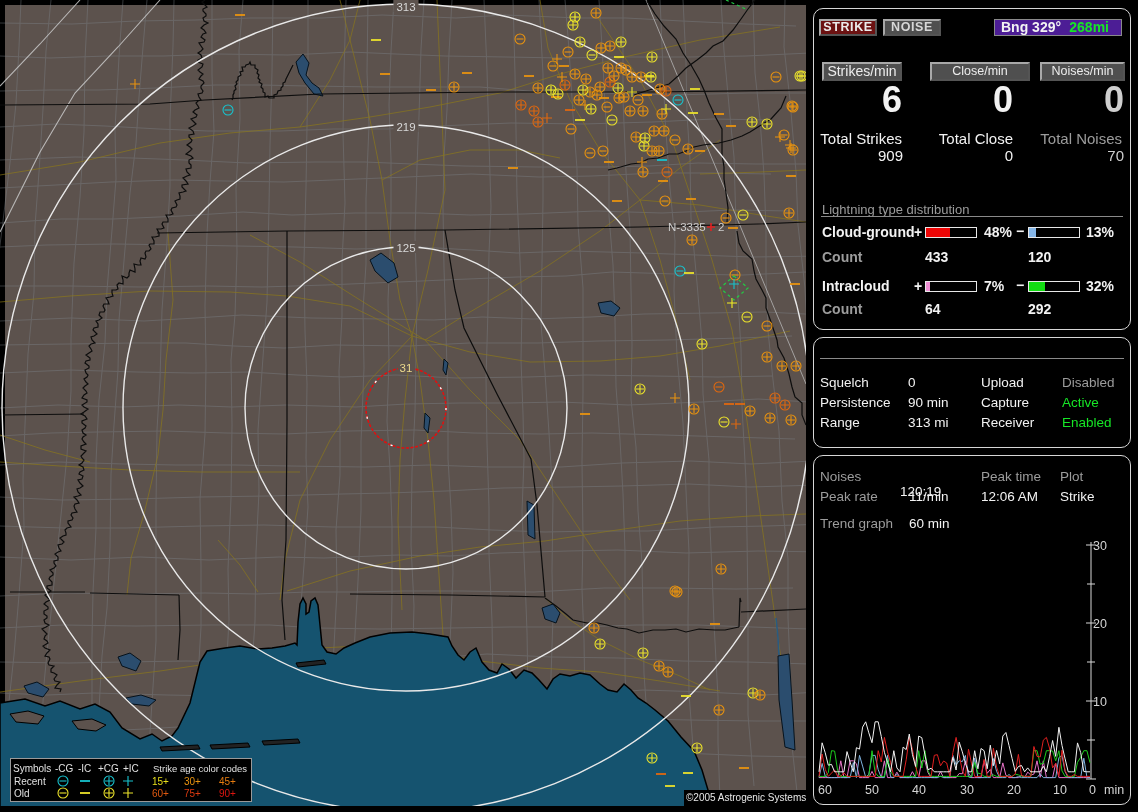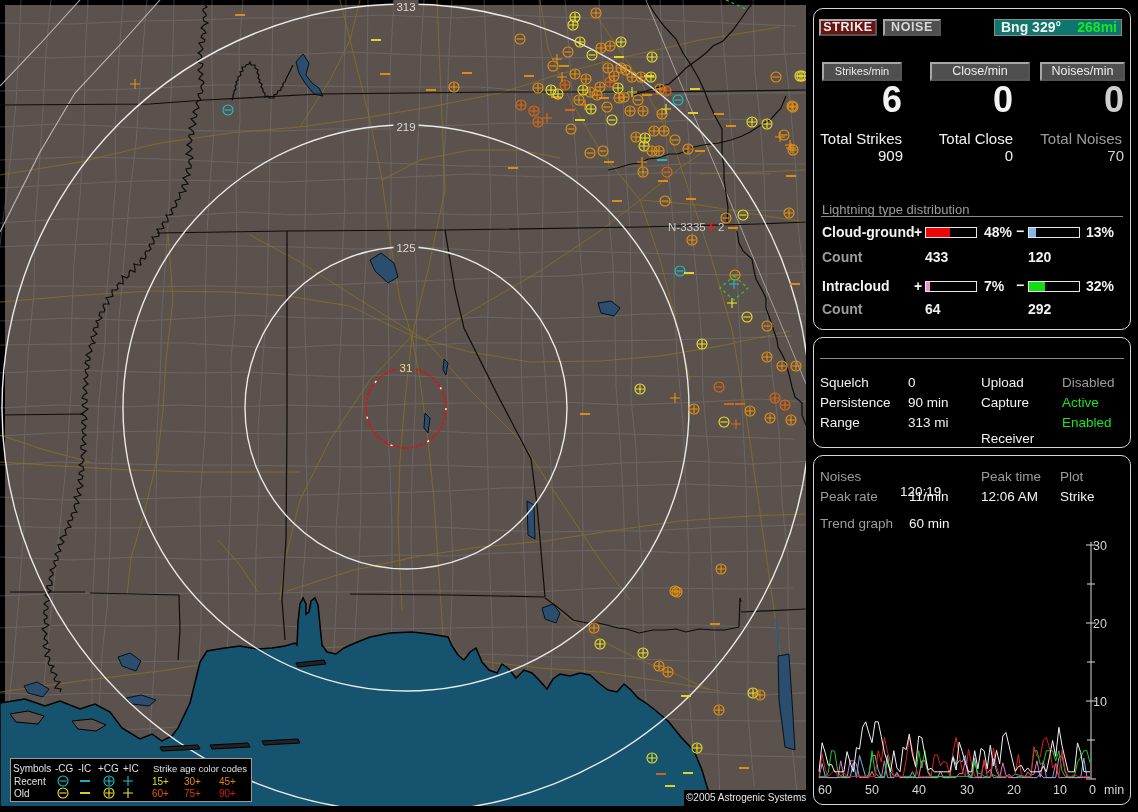--- a/index.html
+++ b/index.html
@@ -477,24 +477,24 @@
 <text x="219" y="797" fill="#dd1610">90+</text>
 </g>
 <rect x="684" y="790" width="122" height="16" fill="#000"></rect>
 <text x="686" y="801" font-size="10" fill="#e8e8e8" font-family="Liberation Sans, sans-serif">©2005 Astrogenic Systems</text>
       </svg>
     </div>
 
 <div class="box" style="top:8px;height:322px;">
   <div class="btn" style="left:5px;top:10px;width:58px;height:17px;line-height:13px;background:#6b1212;letter-spacing:.6px;">STRIKE</div>
   <div class="btn" style="left:69px;top:10px;width:58px;height:17px;line-height:13px;background:#4f4f4f;color:#d8d8d8;letter-spacing:.6px;">NOISE</div>
-  <div class="abs" style="left:180px;top:10px;width:128px;height:17px;background:#0f766e;border:1px solid #8a8a8a;font-weight:bold;font-size:14px;line-height:14px;">
-    <span class="w" style="padding-left:6px;">Bng 329°</span><span class="gr" style="float:right;padding-right:4px;">268mi</span>
+  <div class="abs" style="left:180px;top:10px;width:128px;height:17px;background:#4c1d95;border:1px solid #8a8a8a;font-weight:bold;font-size:14px;line-height:14px;">
+    <span class="w" style="padding-left:6px;">Bng 329°</span><span class="gr" style="float:right;padding-right:12px;">268mi</span>
   </div>
-  <div class="btn" style="left:8px;top:53px;width:80px;height:19px;line-height:14px;background:#4f4f4f;font-weight:normal;font-size:11px;">Strikes/min</div>
+  <div class="btn" style="left:8px;top:53px;width:80px;height:19px;line-height:14px;background:#4f4f4f;font-weight:normal;font-size:14px;">Strikes/min</div>
   <div class="btn" style="left:116px;top:53px;width:100px;height:19px;line-height:14px;background:#4f4f4f;font-weight:normal;font-size:12.5px;">Close/min</div>
   <div class="btn" style="left:226px;top:53px;width:85px;height:19px;line-height:14px;background:#4f4f4f;font-weight:normal;font-size:12.5px;">Noises/min</div>
 
   <div class="abs w b" style="left:0;top:70px;width:88px;text-align:right;font-size:36px;">6</div>
   <div class="abs w b" style="left:105px;top:70px;width:94px;text-align:right;font-size:36px;">0</div>
   <div class="abs b" style="left:220px;top:70px;width:90px;text-align:right;font-size:36px;color:#cfcfcf;">0</div>
 
   <div class="abs w" style="left:0;top:121px;width:88px;text-align:right;font-size:15px;">Total Strikes</div>
   <div class="abs w" style="left:105px;top:121px;width:94px;text-align:right;font-size:15px;">Total Close</div>
   <div class="abs g" style="left:216px;top:121px;width:92px;text-align:right;font-size:15px;">Total Noises</div>
@@ -544,21 +544,21 @@
   <div class="abs w r1" style="left:6px;top:37px;">Squelch</div>
   <div class="abs w r1" style="left:94px;top:37px;">0</div>
   <div class="abs w r1" style="left:167px;top:37px;">Upload</div>
   <div class="abs g r1" style="left:248px;top:37px;">Disabled</div>
   <div class="abs w r1" style="left:6px;top:57px;">Persistence</div>
   <div class="abs w r1" style="left:94px;top:57px;">90 min</div>
   <div class="abs w r1" style="left:167px;top:57px;">Capture</div>
   <div class="abs gr r1" style="left:248px;top:57px;">Active</div>
   <div class="abs w r1" style="left:6px;top:77px;">Range</div>
   <div class="abs w r1" style="left:94px;top:77px;">313 mi</div>
-  <div class="abs w r1" style="left:167px;top:77px;margin-top:16px;">Receiver</div>
+  <div class="abs w r1" style="left:167px;top:77px;">Receiver</div>
   <div class="abs gr r1" style="left:248px;top:77px;">Enabled</div>
 </div>
 
 <div class="box" style="top:455px;height:350px;">
   <div class="abs g r1" style="left:6px;top:13px;">Noises</div>
   <div class="abs w r1" style="left:86px;top:13px;margin-top:15px;">120:19</div>
   <div class="abs g r1" style="left:167px;top:13px;">Peak time</div>
   <div class="abs g r1" style="left:246px;top:13px;">Plot</div>
   <div class="abs g r1" style="left:6px;top:33px;">Peak rate</div>
   <div class="abs w r1" style="left:95px;top:33px;">11/min</div>

